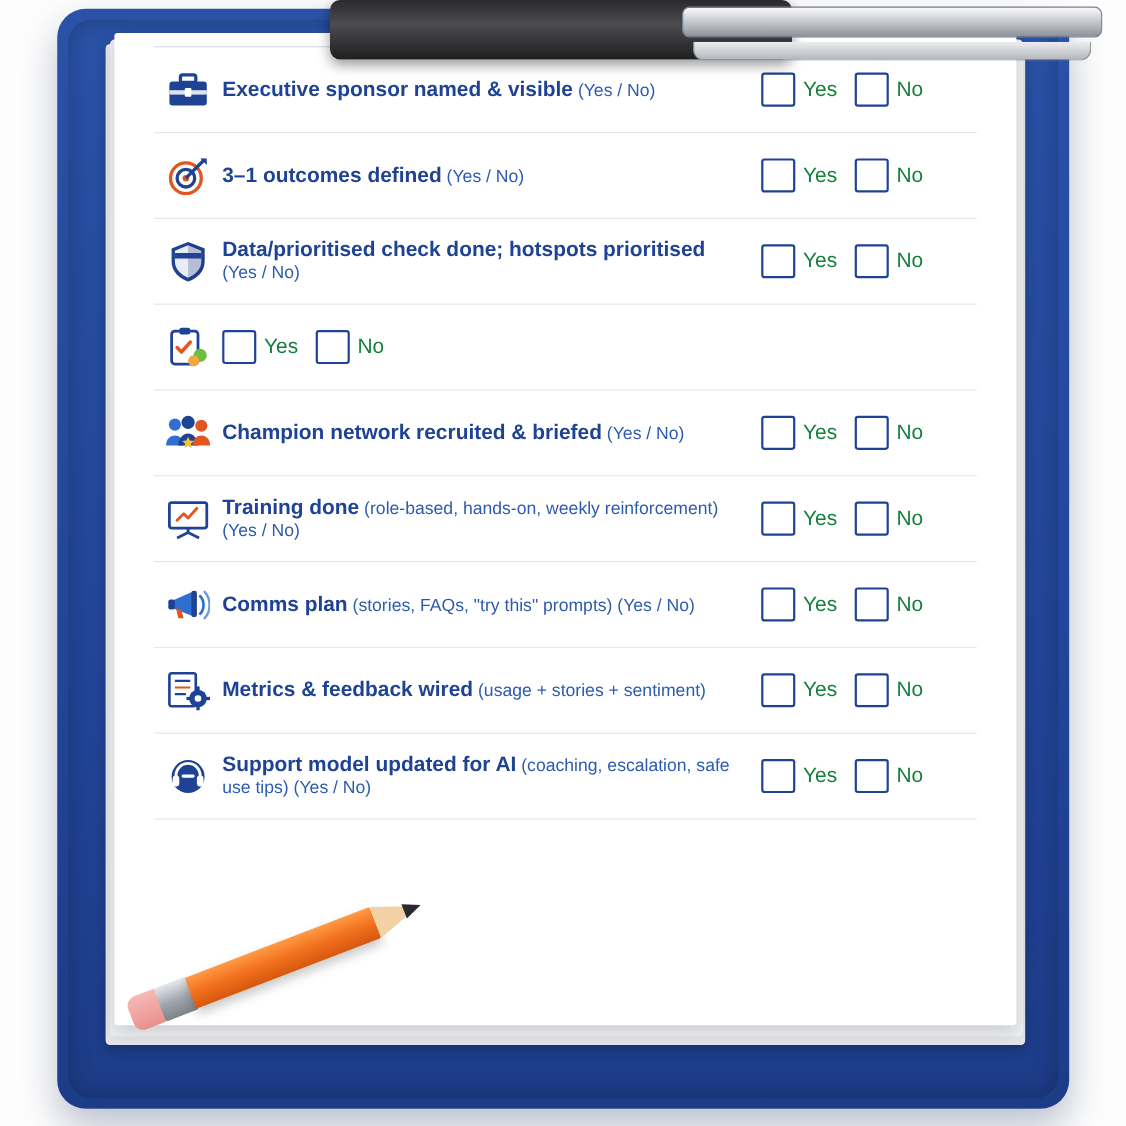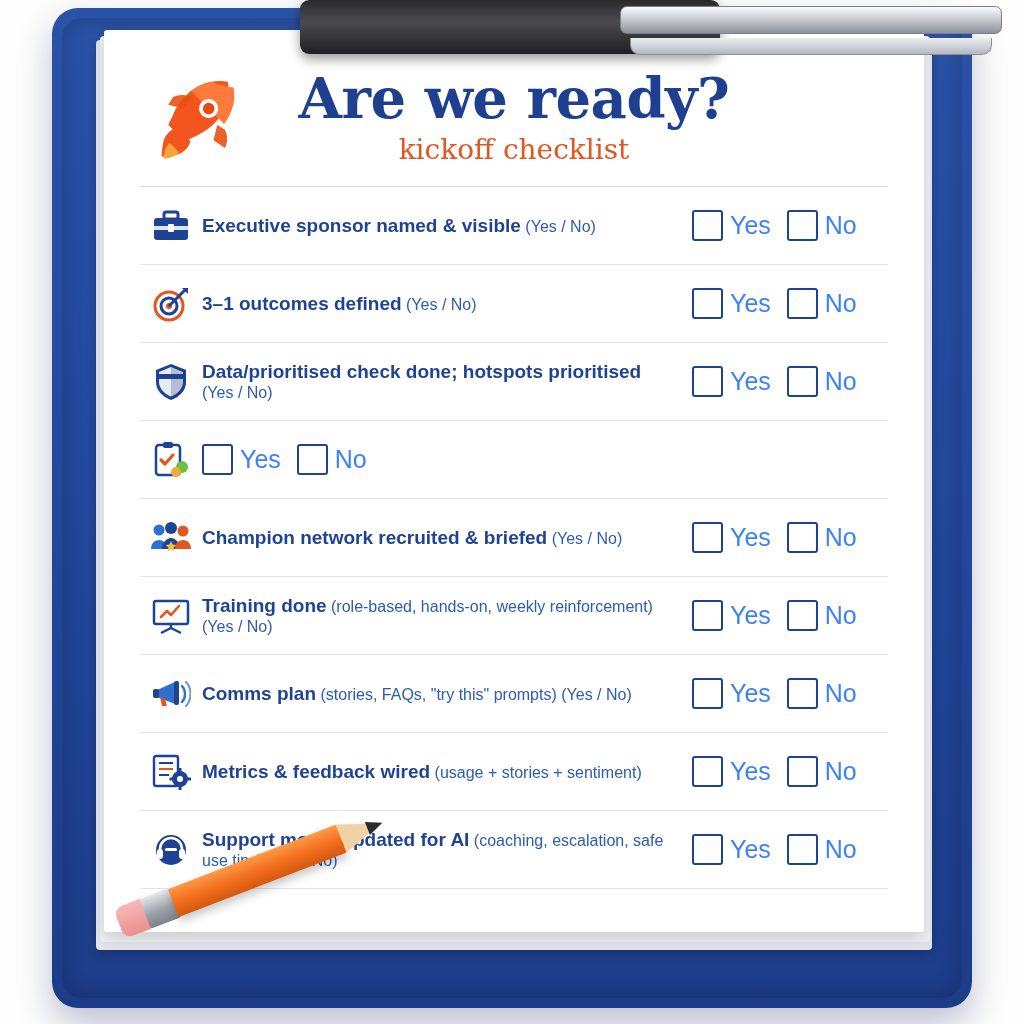--- a/index.html
+++ b/index.html
@@ -195,22 +195,22 @@
     gap: 7px;
   }
   .cbox {
     width: 27px;
     height: 27px;
     border: 2.5px solid #1f4394;
     border-radius: 3px;
     background: #fff;
   }
   .cblabel {
-    font-size: 25px;
-    color: #3b82f6;
+    font-size: 19px;
+    color: #15803d;
   }
 
   
   .pencil {
     position: absolute;
     left: 108px;
     top: 806px;
     width: 320px;
     height: 130px;
     transform: rotate(-21deg);
@@ -273,35 +273,20 @@
 
   <div class="clipboard">
     <div class="clipboard-inner-shade"></div>
   </div>
 
   <div class="paper-stack-3"></div>
   <div class="paper-stack-2"></div>
 
   <div class="paper">
 
-    <div class="header">
-      <svg class="rocket" viewBox="0 0 100 100">
-        <path d="M62 8c-18 3-32 17-39 32l-6 13 9 9 8 8 13-6c15-7 29-21 32-39 1-6 1-12 0-17-5-1-11-1-17 0z" fill="#f4541d"></path>
-        <path d="M62 8c-8 1.5-15 5-21 10l34 34c5-6 8-13 10-21 1-6 1-12 0-17-5-1-11-1-23-6z" fill="#ff7a3d"></path>
-        <circle cx="59" cy="36" r="10" fill="#ffffff"></circle>
-        <circle cx="59" cy="36" r="6" fill="#e64a12"></circle>
-        <path d="M26 56c-7 2-12 7-14 14-1 5-2 11-2 16 5 0 11-1 16-2 7-2 12-7 14-14l-14-14z" fill="#f4541d"></path>
-        <path d="M18 72c-4 4-6 10-6 16 6 0 12-2 16-6-3-4-7-8-10-10z" fill="#ffa23d"></path>
-        <path d="M22 24c6-3 13-3 19 0l-8 12-16-4 5-8z" fill="#e9500f" opacity="0.9"></path>
-        <path d="M76 58c3 6 3 13 0 19l-12-8 4-16 8 5z" fill="#e9500f" opacity="0.9"></path>
-      </svg>
-
-      <div class="title">Are we ready?</div>
-      <div class="subtitle">kickoff checklist</div>
-    </div>
 
     <div class="rule"></div>
 
     <div class="list">
 
       <div class="row">
         <div class="icon-cell">
           <svg width="38" height="34" viewBox="0 0 38 34">
             <rect x="12" y="3" width="14" height="7" rx="2" fill="none" stroke="#1f4394" stroke-width="3"></rect>
             <rect x="2" y="9" width="34" height="22" rx="3" fill="#1f4394"></rect>

